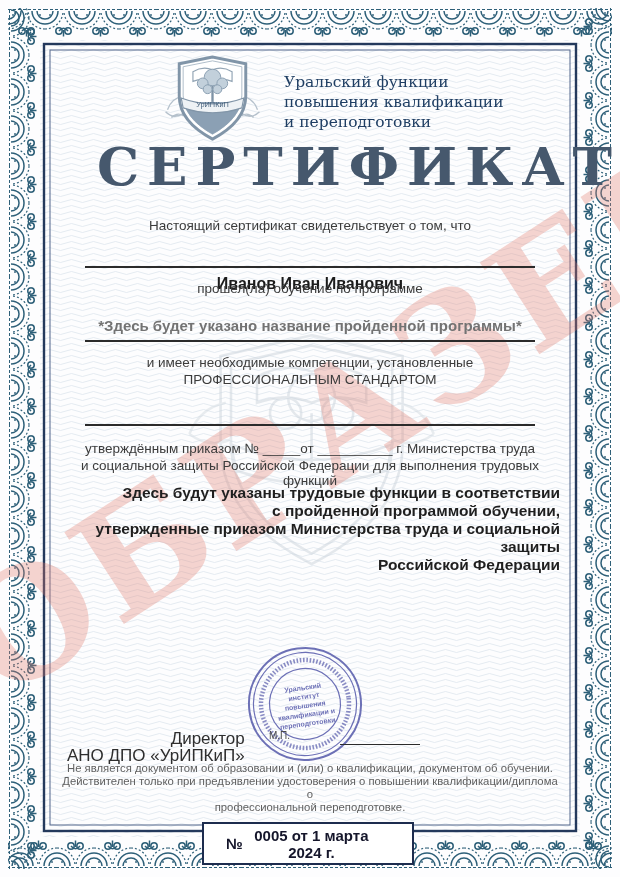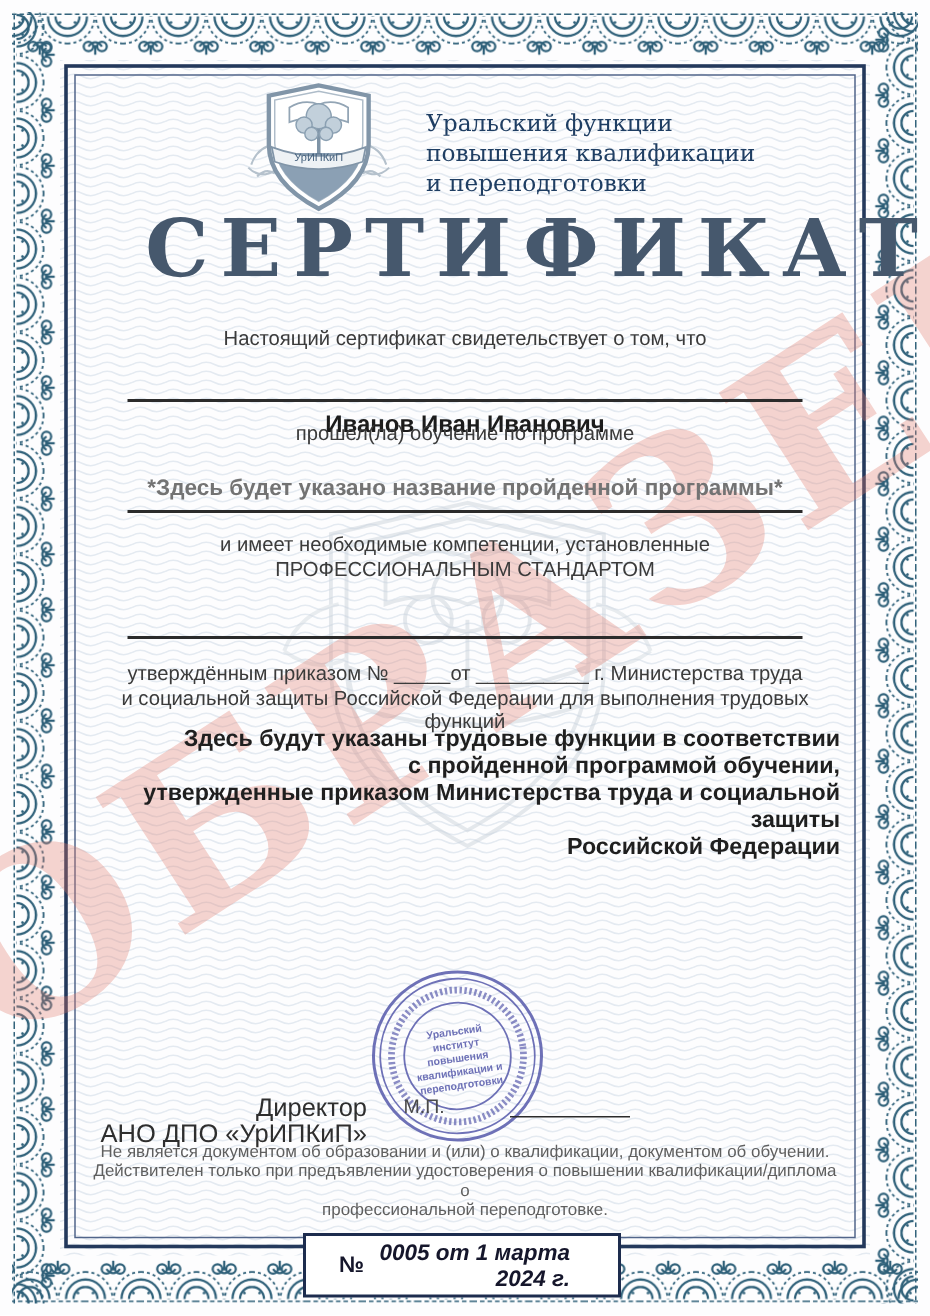--- a/index.html
+++ b/index.html
@@ -33,32 +33,32 @@
     font-size:53px; letter-spacing:8px; color:#46586d;
   }
   .t-sm   { font-size:13.5px; color:#3b3b3b; }
   .t-name { font-size:16px; font-weight:bold; color:#1c1c1c;margin-top:28px; }
   .t-prog { font-size:15px; font-weight:bold; color:#737373; }
   .t-bold { font-size:15.5px; font-weight:bold; color:#1f1f1f; line-height:18px;text-align:right; }
   .rule   { border-top:2px solid #2b2b2b; height:0; }
   .rule-thin { border-top:1.5px solid #2b2b2b; height:0; }
 
   .director { left:67px; top:715px; text-align:right; font-size:17px; line-height:17px; color:#2e2e2e;margin-top:15px; }
-  .mp { left:269px; top:730px; font-size:13px; color:#4a4a4a; z-index:4; }
+  .mp { left:269px; top:730px; font-size:10px; color:#4a4a4a; z-index:4; }
   .sig-line { left:340px; width:80px; top:744px; }
 
   .disclaimer { top:762px; font-size:11.3px; line-height:13px; color:#5f5f5f; }
 
   .numbox {
     left:202px; top:822px; width:212px; height:43px; z-index:5;
     background:#ffffff; border:2.5px solid #1d2c4e; box-sizing:border-box;
     display:flex; align-items:center; padding:0 0 0 22px;
     font-weight:bold; font-size:15px; color:#15162b;
   }
-  .numbox .num-val { flex:1; text-align:right; padding-right:32px;font-style:italic; }
+  .numbox .num-val { flex:1; text-align:center; padding-right:32px; }
 </style>
 </head>
 <body>
 
 <div class="page">
 
   <svg class="decor" width="620" height="877" viewBox="0 0 620 877">
     <defs>
       <pattern id="waves" width="22" height="6" patternUnits="userSpaceOnUse">
         <path d="M0,3 Q5.5,0 11,3 T22,3" fill="none" stroke="#e4eaf1" stroke-width="1"></path>

